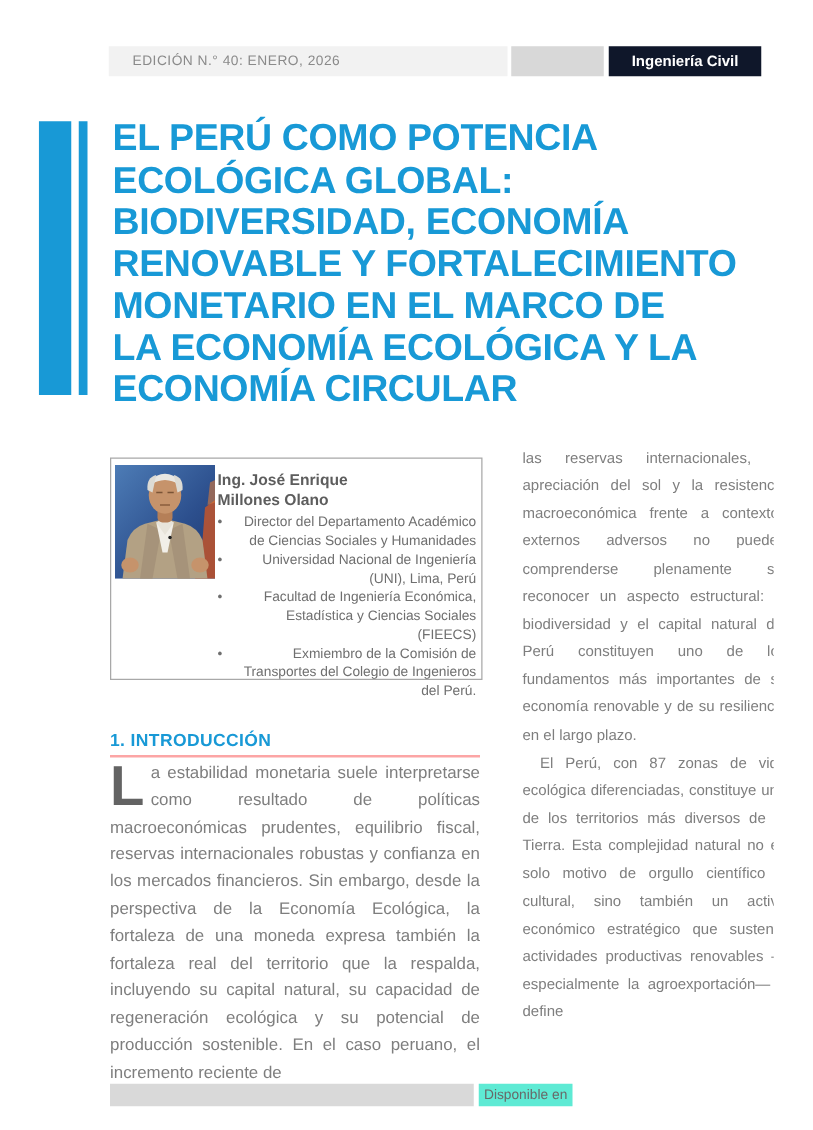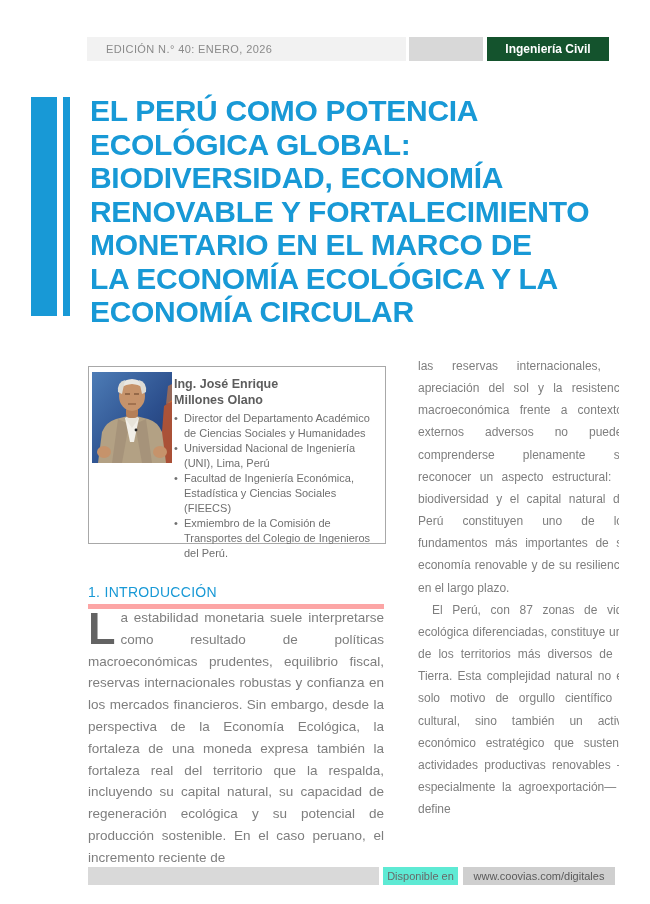--- a/index.html
+++ b/index.html
@@ -12,21 +12,21 @@
 
   
   .edition-bar {
     position:absolute; left:56px; top:37px; width:319px; height:24px;
     background:#f2f2f2; color:#8a8a8a; font-size:11px; letter-spacing:.4px;
     line-height:24px; padding-left:19px;
   }
   .box-light { position:absolute; left:378px; top:37px; width:74px; height:24px; background:#d8d8d8; }
   .box-dark  {
     position:absolute; left:456px; top:37px; width:122px; height:24px;
-    background:#14532d; color:#ffffff; font-size:12px; font-weight:bold;
+    background:#0f172a; color:#ffffff; font-size:12px; font-weight:bold;
     text-align:center; line-height:24px;
   }
   .box-page  {
     position:absolute; left:595px; top:37px; width:48px; height:24px;
     background:#701a75; color:#ffffff; font-size:12.5px; font-weight:bold;
     text-align:center; line-height:24px;
   }
 
   
   .bar-wide { position:absolute; left:0; top:97px; width:26px; height:219px; background:#1899d6; }
@@ -41,29 +41,29 @@
 
   
   .author-label { position:absolute; left:57px; top:366px; font-size:17px; color:#777777;font-weight:bold; }
   .author-box {
     position:absolute; left:57px; top:366px; width:298px; height:178px;
     border:1px solid #a8a8a8; background:#ffffff;
   }
   .author-photo { position:absolute; left:3px; top:5px; width:80px; height:91px; display:block; }
   .author-info { position:absolute; left:85px; top:9px; width:207px; }
   .author-name { font-size:12.5px; font-weight:bold; color:#5d5d5d; line-height:16px; }
-  .credentials { list-style:none; margin-top:3px; font-size:11px; color:#6f6f6f; line-height:15px; }
+  .credentials { list-style:none; margin-top:3px; font-size:11px; color:#6f6f6f; line-height:15px;text-align:right; }
   .credentials li { position:relative; padding-left:10px; }
   .credentials li::before { content:"\2022"; position:absolute; left:0; top:0; color:#6f6f6f; }
 
   
   .section-heading {
     position:absolute; left:57px; top:584px; width:296px;
-    color:#1899d6; font-size:14px; font-weight:normal; letter-spacing:.3px;
-    padding-bottom:4px; border-bottom:5px solid #fca5a5;
+    color:#1899d6; font-size:14px; font-weight:bold; letter-spacing:.3px;
+    padding-bottom:4px; border-bottom:2px solid #fca5a5;
   }
 
   
   .col-left {
     position:absolute; left:57px; top:607px; width:296px;
     font-size:13.5px; line-height:21.8px; color:#7e7e7e; text-align:justify;
   }
   .dropcap {
     float:left; font-size:45px; line-height:37px; font-weight:bold;
     color:#636363; margin:3px 5px 0 0;
@@ -162,16 +162,15 @@
     <span class="dropcap">L</span><span>a estabilidad monetaria suele interpretarse como resultado de políticas macroeconómicas prudentes, equilibrio fiscal, reservas internacionales robustas y confianza en los mercados financieros. Sin embargo, desde la perspectiva de la Economía Ecológica, la fortaleza de una moneda expresa también la fortaleza real del territorio que la respalda, incluyendo su capital natural, su capacidad de regeneración ecológica y su potencial de producción sostenible. En el caso peruano, el incremento reciente de</span>
   </div>
 
   <div class="col-right">
     <p>las reservas internacionales, la apreciación del sol y la resistencia macroeconómica frente a contextos externos adversos no pueden comprenderse plenamente sin reconocer un aspecto estructural: la biodiversidad y el capital natural del Perú constituyen uno de los fundamentos más importantes de su economía renovable y de su resiliencia en el largo plazo.</p>
     <p>El Perú, con 87 zonas de vida ecológica diferenciadas, constituye uno de los territorios más diversos de la Tierra. Esta complejidad natural no es solo motivo de orgullo científico o cultural, sino también un activo económico estratégico que sustenta actividades productivas renovables —especialmente la agroexportación— y define</p>
   </div>
 
   <div class="footer-bar"></div>
   <div class="footer-available">Disponible en</div>
-  <div class="footer-url">www.coovias.com/digitales</div>
   <div class="footer-square"></div>
 
 </div>
 
 </body></html>

